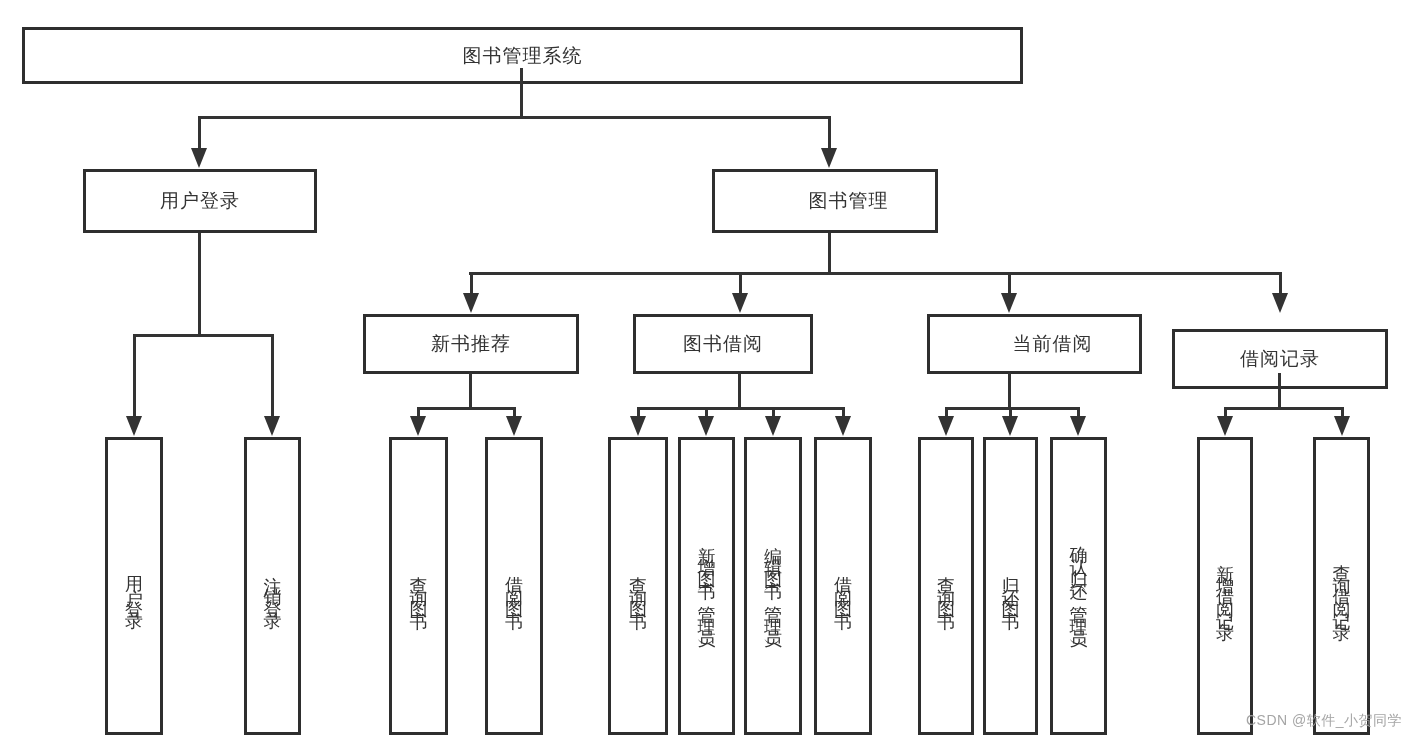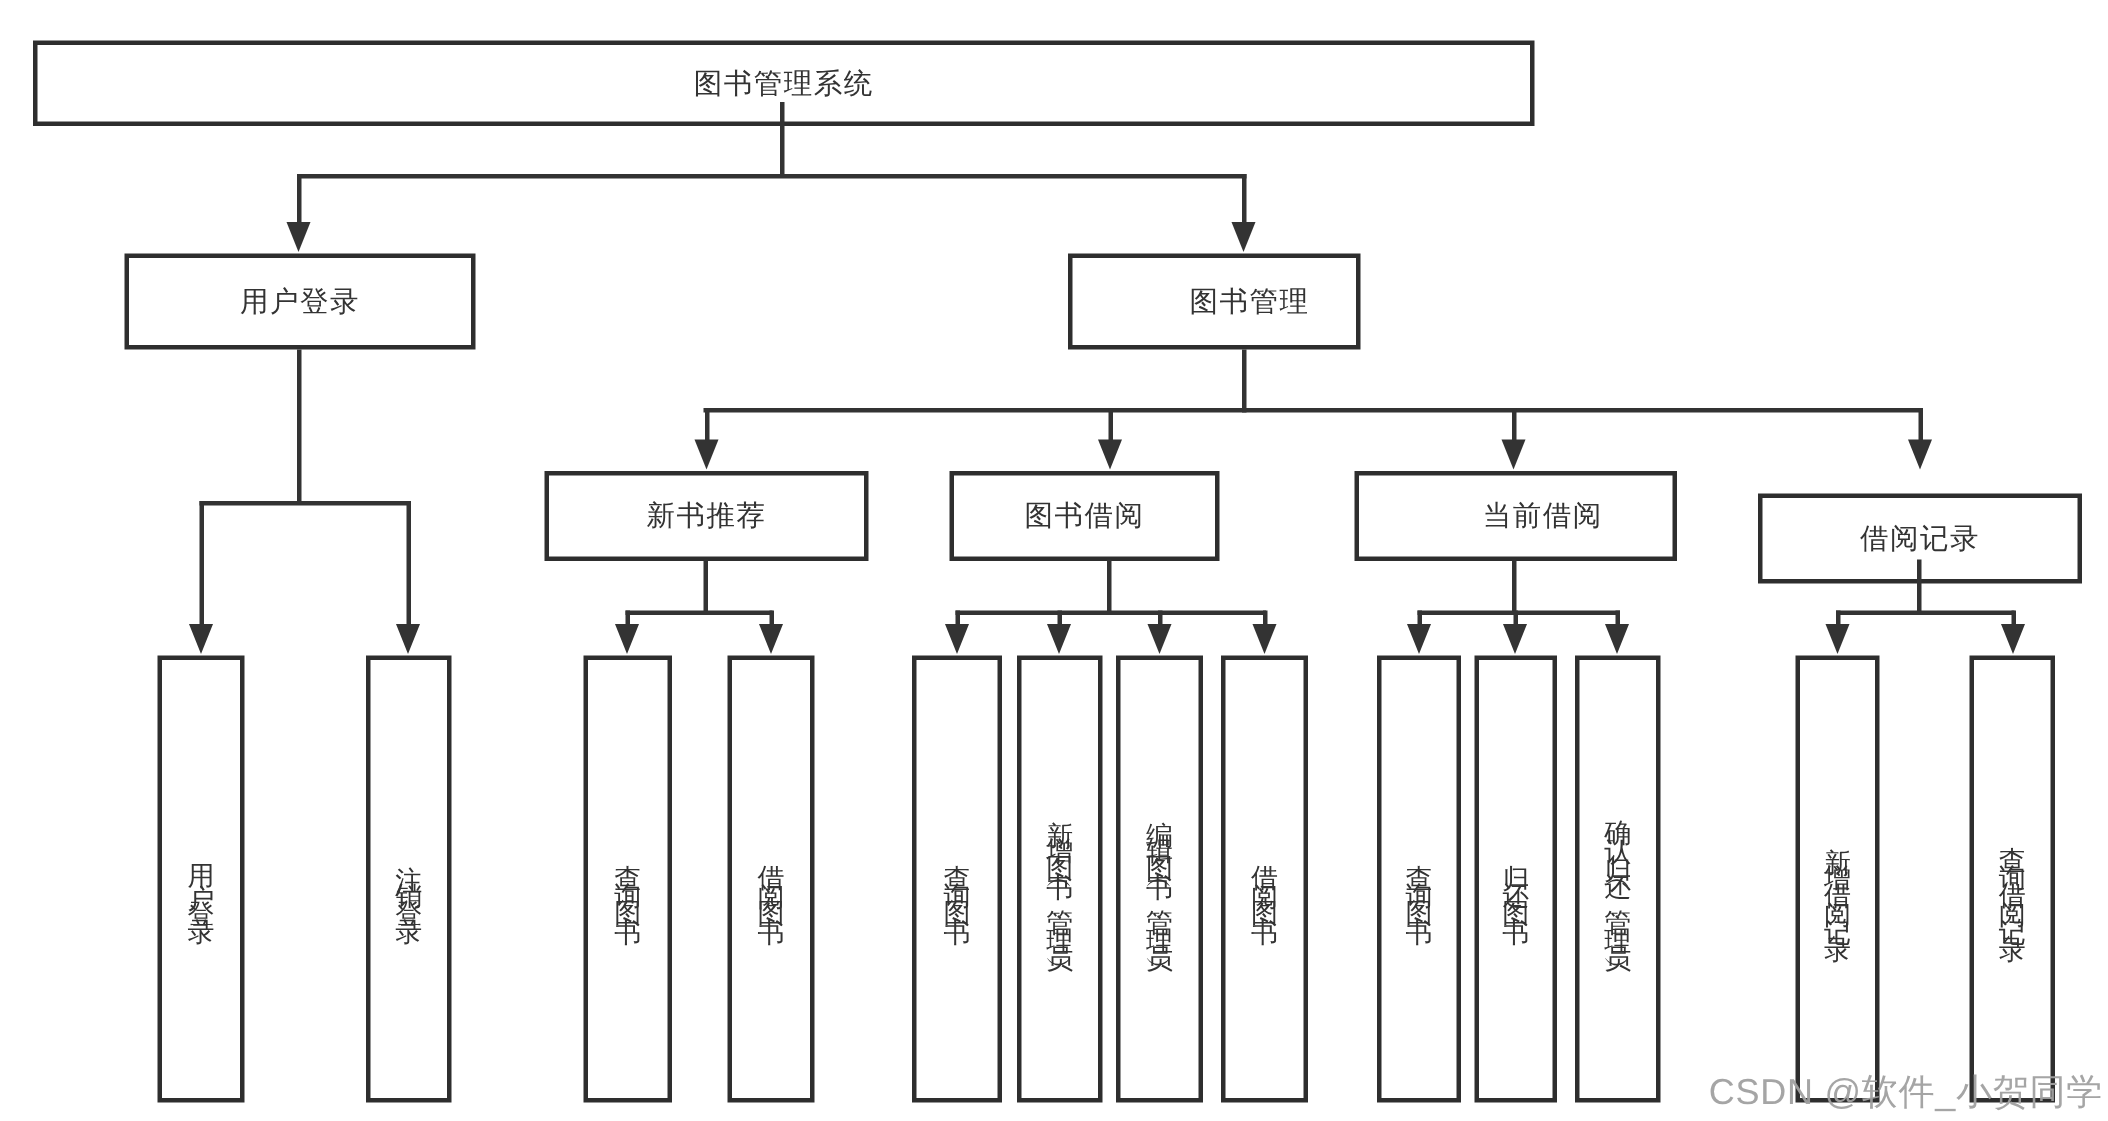--- a/index.html
+++ b/index.html
@@ -20,49 +20,49 @@
   }
   .vl{position:absolute;width:3px;background:#333333;}
   .hl{position:absolute;height:3px;background:#333333;}
   .ah{
     position:absolute;width:0;height:0;
     border-left:8px solid transparent;border-right:8px solid transparent;
     border-top:20px solid #333333;
   }
   .watermark{
     position:absolute;right:3px;top:712px;z-index:5;
-    font-size:24px;color:rgba(160,160,160,0.95);letter-spacing:0.5px;white-space:nowrap;text-align:right;
+    font-size:14px;color:rgba(160,160,160,0.95);letter-spacing:0.5px;white-space:nowrap;text-align:right;
   }
 </style>
 </head>
 <body>
 
 <div class="canvas">
 
   <div class="node" style="left:22px;top:27px;width:1001px;height:57px;">
     <span>图书管理系统</span>
   </div>
 
   <div class="node" style="left:83px;top:169px;width:234px;height:64px;">
     <span>用户登录</span>
   </div>
 
-  <div class="node" style="left:712px;top:169px;width:195px;height:64px;padding-left:47px;">
+  <div class="node" style="left:712px;top:169px;width:226px;height:64px;padding-left:47px;">
     <span>图书管理</span>
   </div>
 
   <div class="node" style="left:363px;top:314px;width:216px;height:60px;">
     <span>新书推荐</span>
   </div>
 
   <div class="node" style="left:633px;top:314px;width:180px;height:60px;">
     <span>图书借阅</span>
   </div>
 
-  <div class="node" style="left:903px;top:314px;width:215px;height:60px;padding-left:36px;">
+  <div class="node" style="left:927px;top:314px;width:215px;height:60px;padding-left:36px;">
     <span>当前借阅</span>
   </div>
 
   <div class="node" style="left:1172px;top:314px;width:216px;height:60px;margin-top:15px;">
     <span>借阅记录</span>
   </div>
 
   <div class="leaf" style="left:105px;top:437px;width:58px;height:298px;">
     <span>用户登录</span>
   </div>

